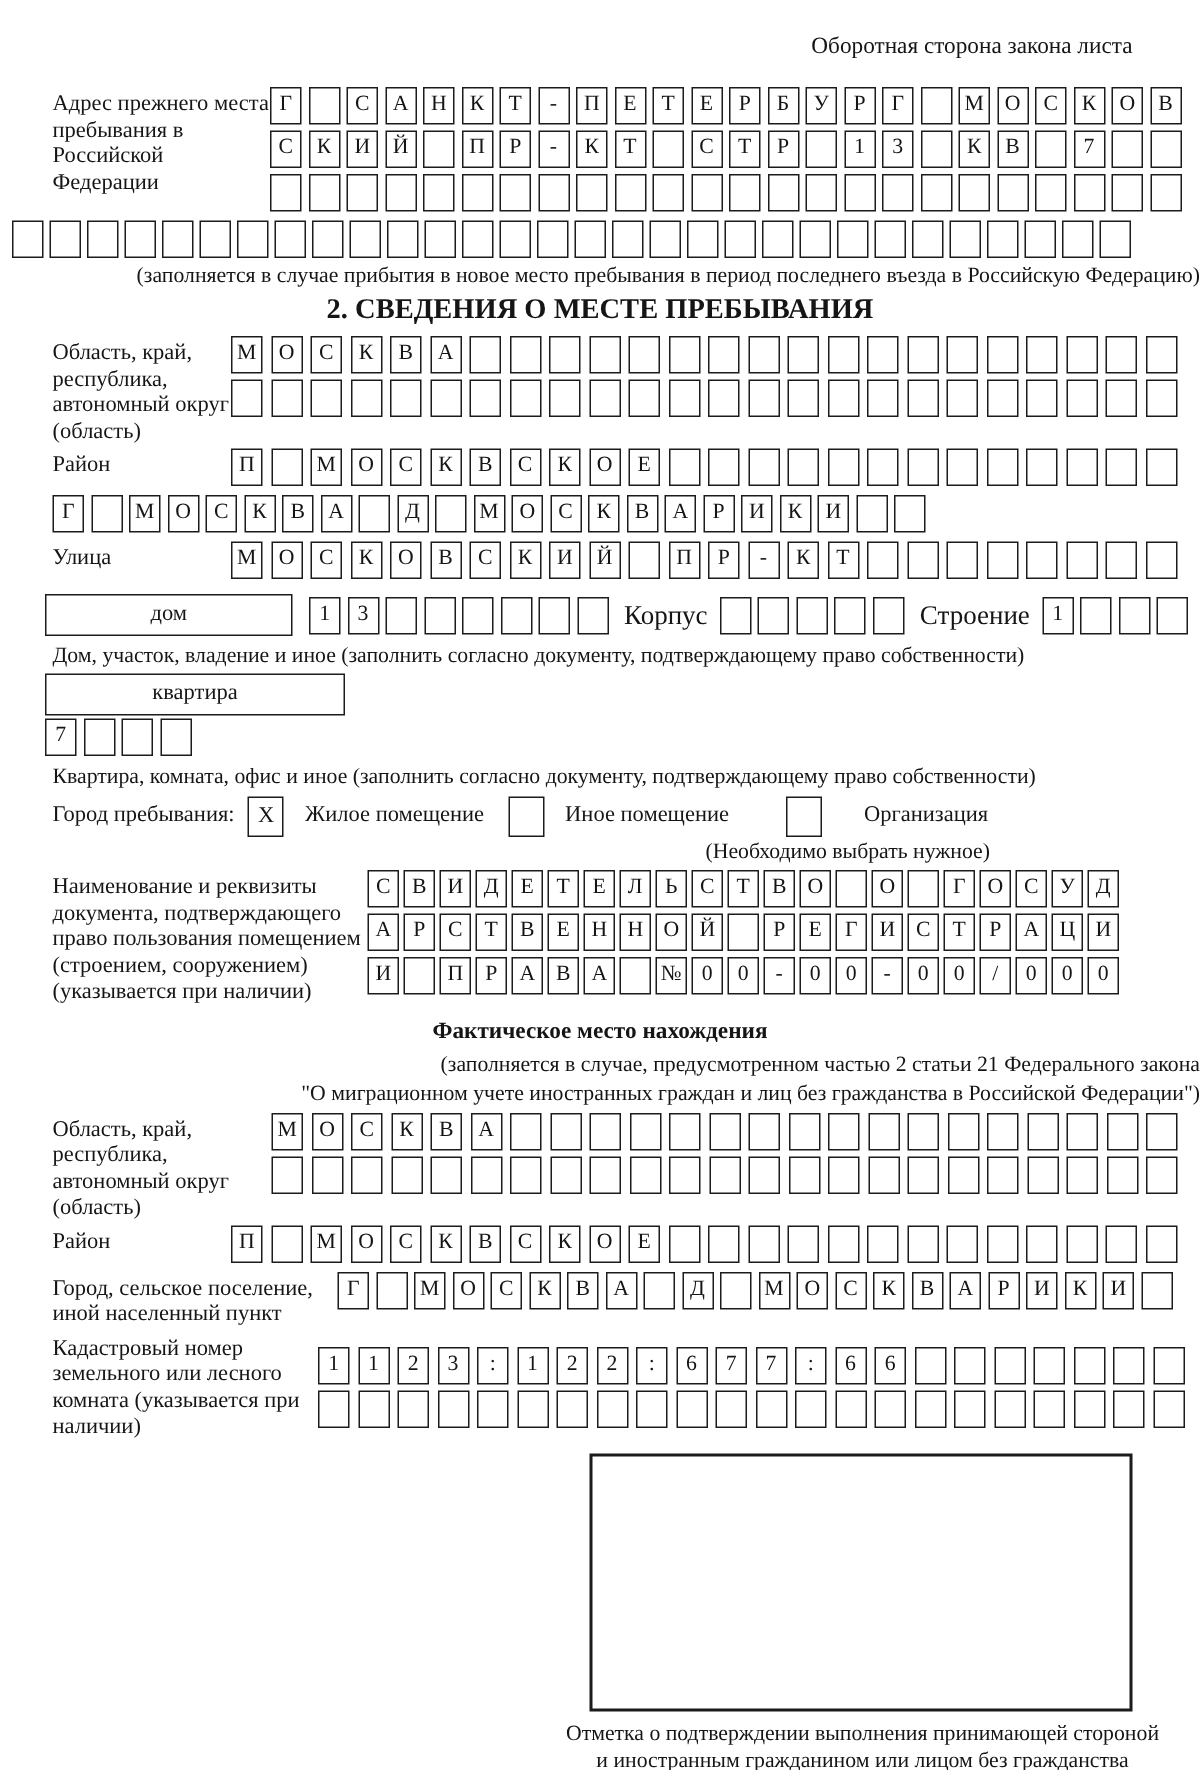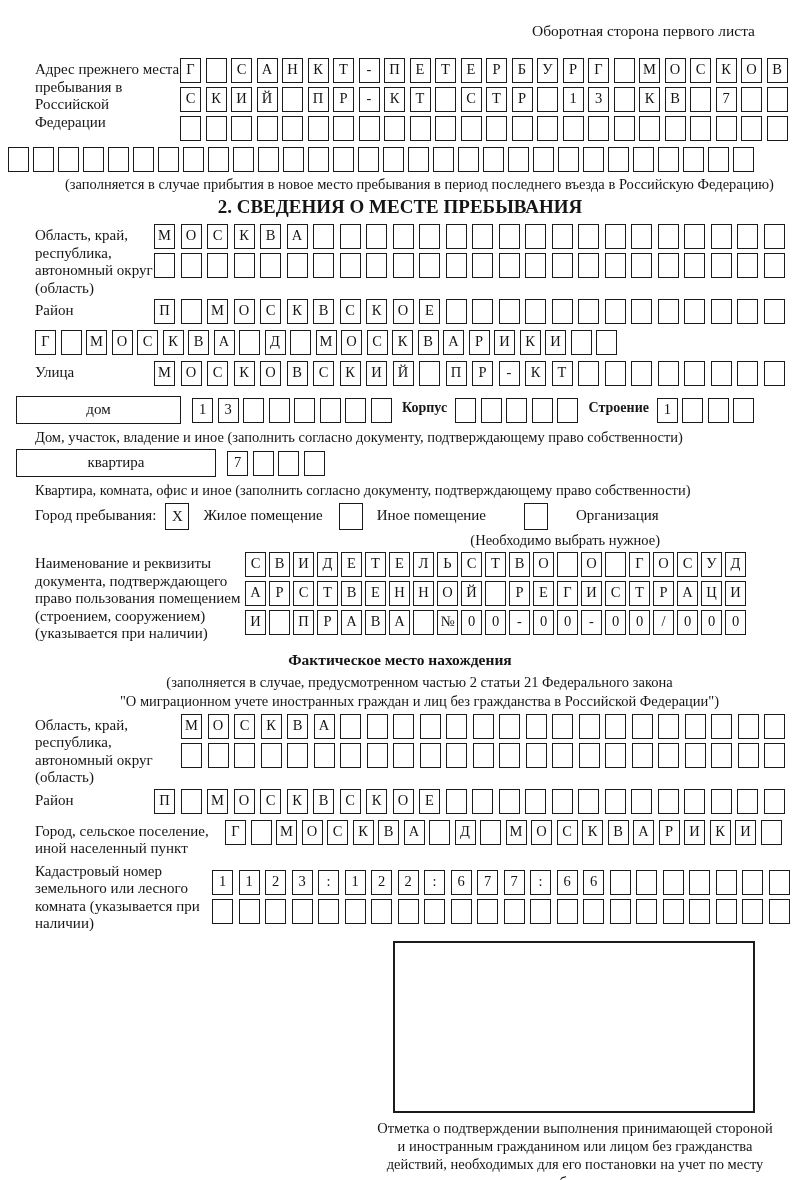--- a/index.html
+++ b/index.html
@@ -20,32 +20,32 @@
 
   .frow{display:flex;align-items:flex-start;margin:0 0 2px 35px;}
   .lbl{flex:none;font-size:15px;line-height:17.5px;padding-top:3px;}
   .w119{width:119px;} .w145{width:145px;} .w142{width:146px;}
   .w190{width:190px;} .w177{width:177px;} .w210{width:210px;}
   .rows{flex:none;}
 
   .addr{margin-top:18px;}
   .fullrow{margin-left:8px;}
 
-  .note{font-size:14.5px;text-align:center;margin-bottom:2px;margin-left:39px;}
+  .note{font-size:14.5px;text-align:right;margin-bottom:2px;margin-left:39px;}
   .note-left{font-size:14.5px;margin:0 0 2px 35px;}
   .sec-title{font-weight:bold;font-size:19px;text-align:center;margin:3px 0 6px 0;}
   .sec-title2{font-weight:bold;font-size:15.5px;text-align:center;margin:8px 0 5px 0;}
 
-  .house-row{display:flex;align-items:flex-start;margin:6px 0 2px 16px;}
+  .house-row{display:flex;align-items:flex-start;margin:6px 0 2px 30px;}
   .house-row .cellrow{margin-top:2px;}
   .widebox{flex:none;box-sizing:border-box;border:1.6px solid #1b1b1b;height:28px;
            text-align:center;line-height:25px;font-size:15px;}
   .wb-dom{width:165px;margin-right:11px;}
   .wb-kv{width:200px;margin-right:11px;}
-  .inlbl{flex:none;font-size:14px;padding:4px 8px 0 6px;font-weight:bold;}
+  .inlbl{flex:none;font-size:18px;padding:4px 8px 0 6px;}
 
   .stay-row{display:flex;align-items:flex-start;margin:4px 0 2px 35px;font-size:15px;}
   .stay-row .t{padding-top:4px;}
   .checkcell{flex:none;box-sizing:border-box;width:24px;height:27px;
              border:1.8px solid #1b1b1b;line-height:24px;font-size:15px;
              text-align:center;margin:0 14px 0 9px;}
   .gap1{margin-left:16px;} .gap2{margin-left:38px;}
   .stay-note{font-size:14.5px;text-align:right;width:660px;margin-bottom:3px;}
 
   .doc-block{margin-top:3px;}
@@ -55,21 +55,21 @@
   .stampbox{box-sizing:border-box;margin:8px 0 0 393px;width:362px;height:172px;
             border:2px solid #1b1b1b;}
   .stamp-note{margin:6px 0 0 375px;width:400px;text-align:center;
               font-size:14.5px;line-height:18px;}
 </style>
 </head>
 <body>
 
 <div id="page">
 
-  <div class="side-note">Оборотная сторона первого листа</div>
+  <div class="side-note">Оборотная сторона закона листа</div>
 
   <div class="frow addr">
     <div class="lbl w145">Адрес прежнего места пребывания в Российской Федерации</div>
     <div class="rows">
       <div class="cellrow p255">
           <span class="cell">Г</span>
           <span class="cell"></span>
           <span class="cell">С</span>
           <span class="cell">А</span>
           <span class="cell">Н</span>
@@ -352,21 +352,21 @@
     <div class="inlbl">Строение</div>
     <div class="cellrow p255">
         <span class="cell">1</span>
         <span class="cell"></span>
         <span class="cell"></span>
         <span class="cell"></span>
       </div>
   </div>
   <div class="note-left">Дом, участок, владение и иное (заполнить согласно документу, подтверждающему право собственности)</div>
 
-  <div class="house-row" style="margin-top:3px;">
+  <div class="house-row" style="margin-top:3px;flex-direction:column;">
     <div class="widebox wb-kv">квартира</div>
     <div class="cellrow p255">
         <span class="cell">7</span>
         <span class="cell"></span>
         <span class="cell"></span>
         <span class="cell"></span>
       </div>
   </div>
   <div class="note-left">Квартира, комната, офис и иное (заполнить согласно документу, подтверждающему право собственности)</div>
 

